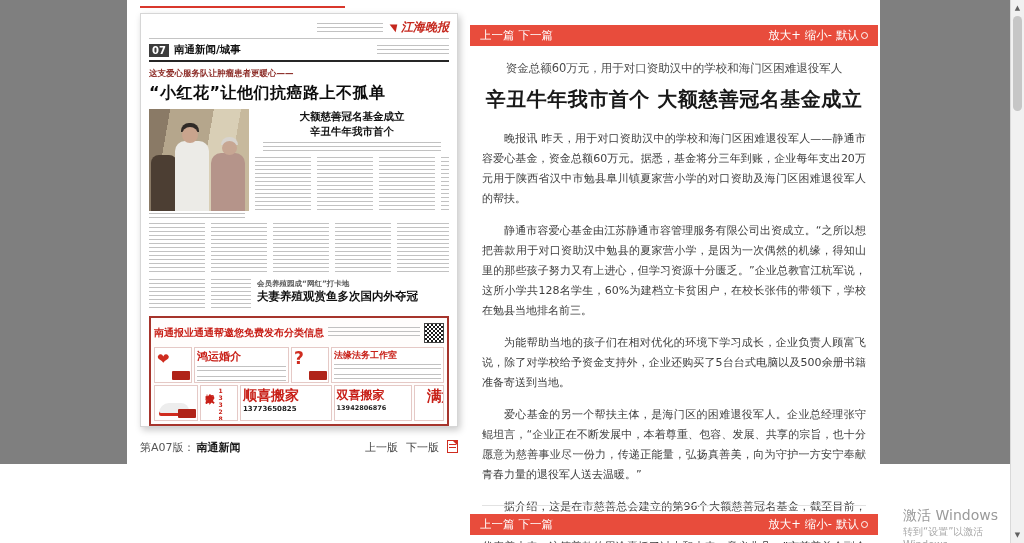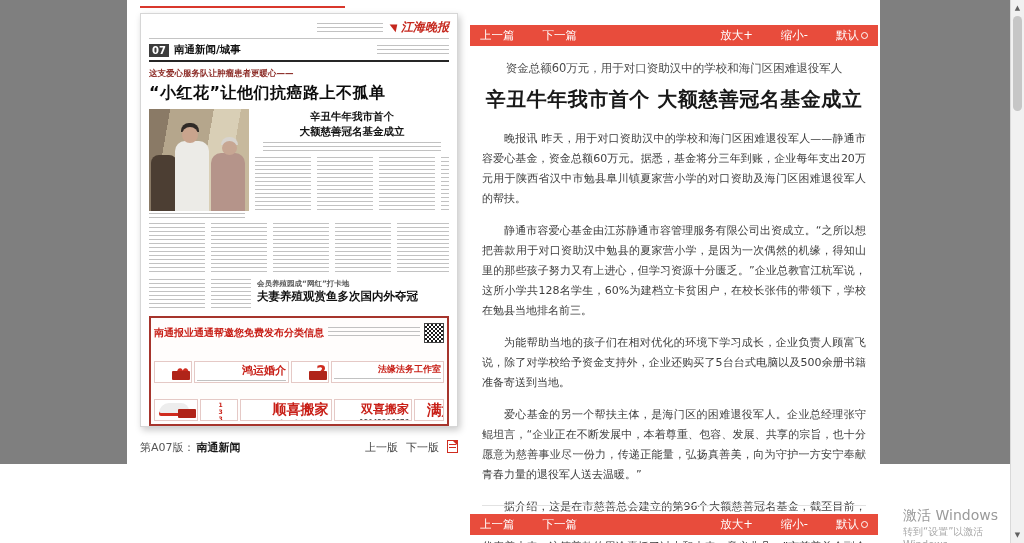--- a/index.html
+++ b/index.html
@@ -60,21 +60,21 @@
 
   .caption-noise { width:96px; height:6px; margin-top:2px; }
   .body-noise { height:52px; margin-top:4px; }
 
   .fish-row { display:flex; gap:6px; margin-top:4px; height:32px; }
   .fish-left { width:34%; }
   .fish-right { flex:1; min-width:0; }
   .fish-kicker { font-size:7.5px; color:#5a5a5a; font-weight:bold; white-space:nowrap; }
   .fish-headline { font-size:11.5px; font-weight:bold; color:#101010; white-space:nowrap; overflow:hidden; }
 
-  .ad-box { margin-top:5px; border:2px solid #a6342c; height:110px; padding:3px; display:flex; flex-direction:column; gap:16px; background:#fffdfc;text-align:right; }
+  .ad-box { margin-top:5px; border:2px solid #a6342c; height:110px; padding:3px; display:flex; flex-direction:column; gap:2px; background:#fffdfc; }
   .ad-banner { display:flex; align-items:center; gap:4px; height:24px; }
   .ad-banner-text { color:#c81f17; font-weight:bold; font-size:10px; white-space:nowrap; }
   .ad-banner-noise { flex:1; height:12px; }
   .qr { width:20px; height:20px; flex:none;
     background:repeating-conic-gradient(#1c1c1c 0% 25%, #fff 0% 50%) 0 0/4px 4px; border:1px solid #444; }
   .ad-row { flex:1; display:flex; gap:2px; min-height:0; }
   .ad-card { border:1px solid #e5c9c6; background:#fff; overflow:hidden; position:relative; padding:1px 2px; }
   .heart-glyph { color:#cf2c1f; font-size:15px; line-height:1; }
   .ribbon { position:absolute; right:1px; bottom:2px; width:18px; height:9px; background:#b02419; border-radius:1px; }
   .q-glyph { color:#cf2c1f; font-size:17px; font-weight:bold; line-height:1.1; }
@@ -91,21 +91,21 @@
   .page-nav span { cursor:pointer; }
   .pdf-icon { display:inline-block; width:11px; height:13px; background:#fff; border:1px solid #cf2c1f; position:relative; }
   .pdf-icon::before { content:""; position:absolute; right:-1px; top:-1px; border:3px solid #cf2c1f; border-left-color:transparent; border-bottom-color:transparent; }
   .pdf-icon::after { content:""; position:absolute; left:1px; top:3px; width:7px; height:6px;
     background:repeating-linear-gradient(#cf2c1f 0 1px, transparent 1px 3px); }
 
   
   .article { left:470px; top:0; width:408px; height:543px; background:#fff; }
   .redbar { background:#e84c3c; height:21px; display:flex; justify-content:space-between; align-items:center;
     padding:0 10px; color:#fff; font-size:11.5px; }
-  .redbar .grp { display:flex; gap:28px; align-items:center; }
+  .redbar .grp { display:flex; gap:4px; align-items:center; }
   .redbar span { cursor:pointer; white-space:nowrap; }
   .bar-top { margin-top:25px; }
   .reset-ring { display:inline-block; width:7px; height:7px; border:1.5px solid #fff; border-radius:50%;
     vertical-align:middle; margin-left:2px; }
   .art-subtitle { text-align:center; font-size:11.5px; color:#4a4a4a; margin-top:15px; }
   .art-title { text-align:center; font-size:20px; font-weight:bold; color:#181818; margin-top:10px; letter-spacing:.5px; }
   .art-body { margin-top:16px; padding:0 12px; font-size:11px; line-height:20px; color:#3d3d3d; text-align:justify; }
   .art-body p { text-indent:2em; margin-bottom:12px; }
   .art-divider { position:absolute; left:12px; right:12px; top:505px; border-top:1px solid #e2e2e2; }
   .bar-bottom { position:absolute; left:0; right:0; top:514px; }
@@ -141,22 +141,22 @@
     <div class="photo">
       <div class="ph-fig1"></div>
       <div class="ph-fig2"></div>
       <div class="ph-hair2"></div>
       <div class="ph-head2"></div>
       <div class="ph-fig3"></div>
       <div class="ph-hair3"></div>
       <div class="ph-head3"></div>
     </div>
     <div class="lead-right">
+      <div class="hl-title">大额慈善冠名基金成立</div>
       <div class="hl-title">辛丑牛年我市首个</div>
-      <div class="hl-title">大额慈善冠名基金成立</div>
       <div class="hl-sub noise"></div>
       <div class="lead-fill noise-cols"></div>
     </div>
   </div>
   <div class="caption-noise noise"></div>
 
   <div class="body-noise noise-cols"></div>
 
   <div class="fish-row">
     <div class="fish-left noise-cols"></div>

